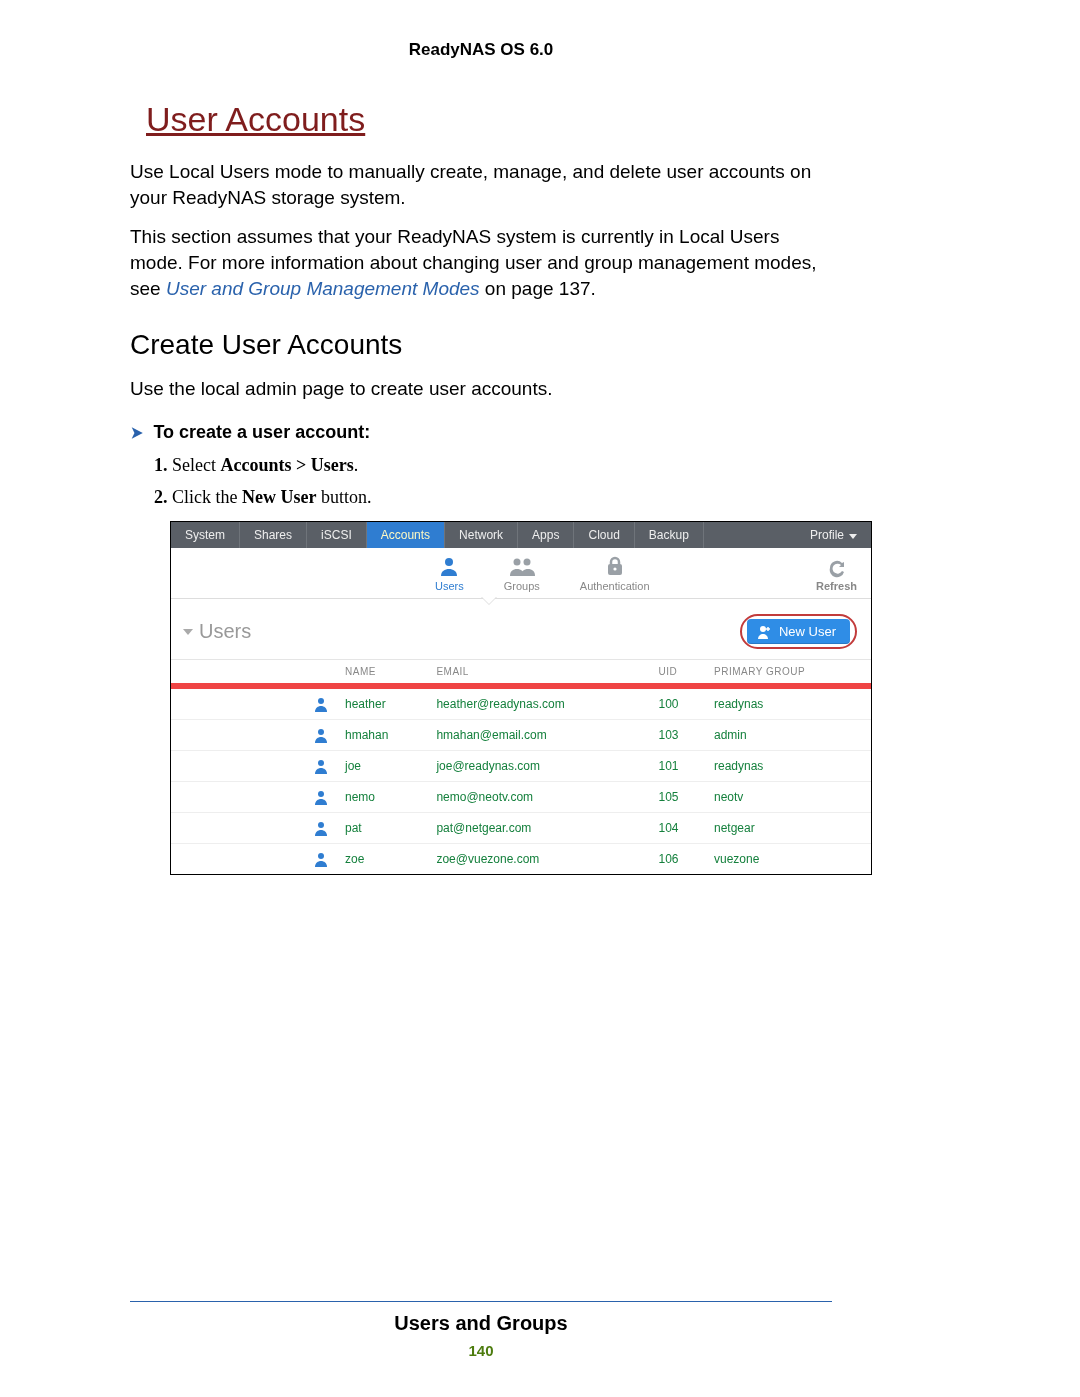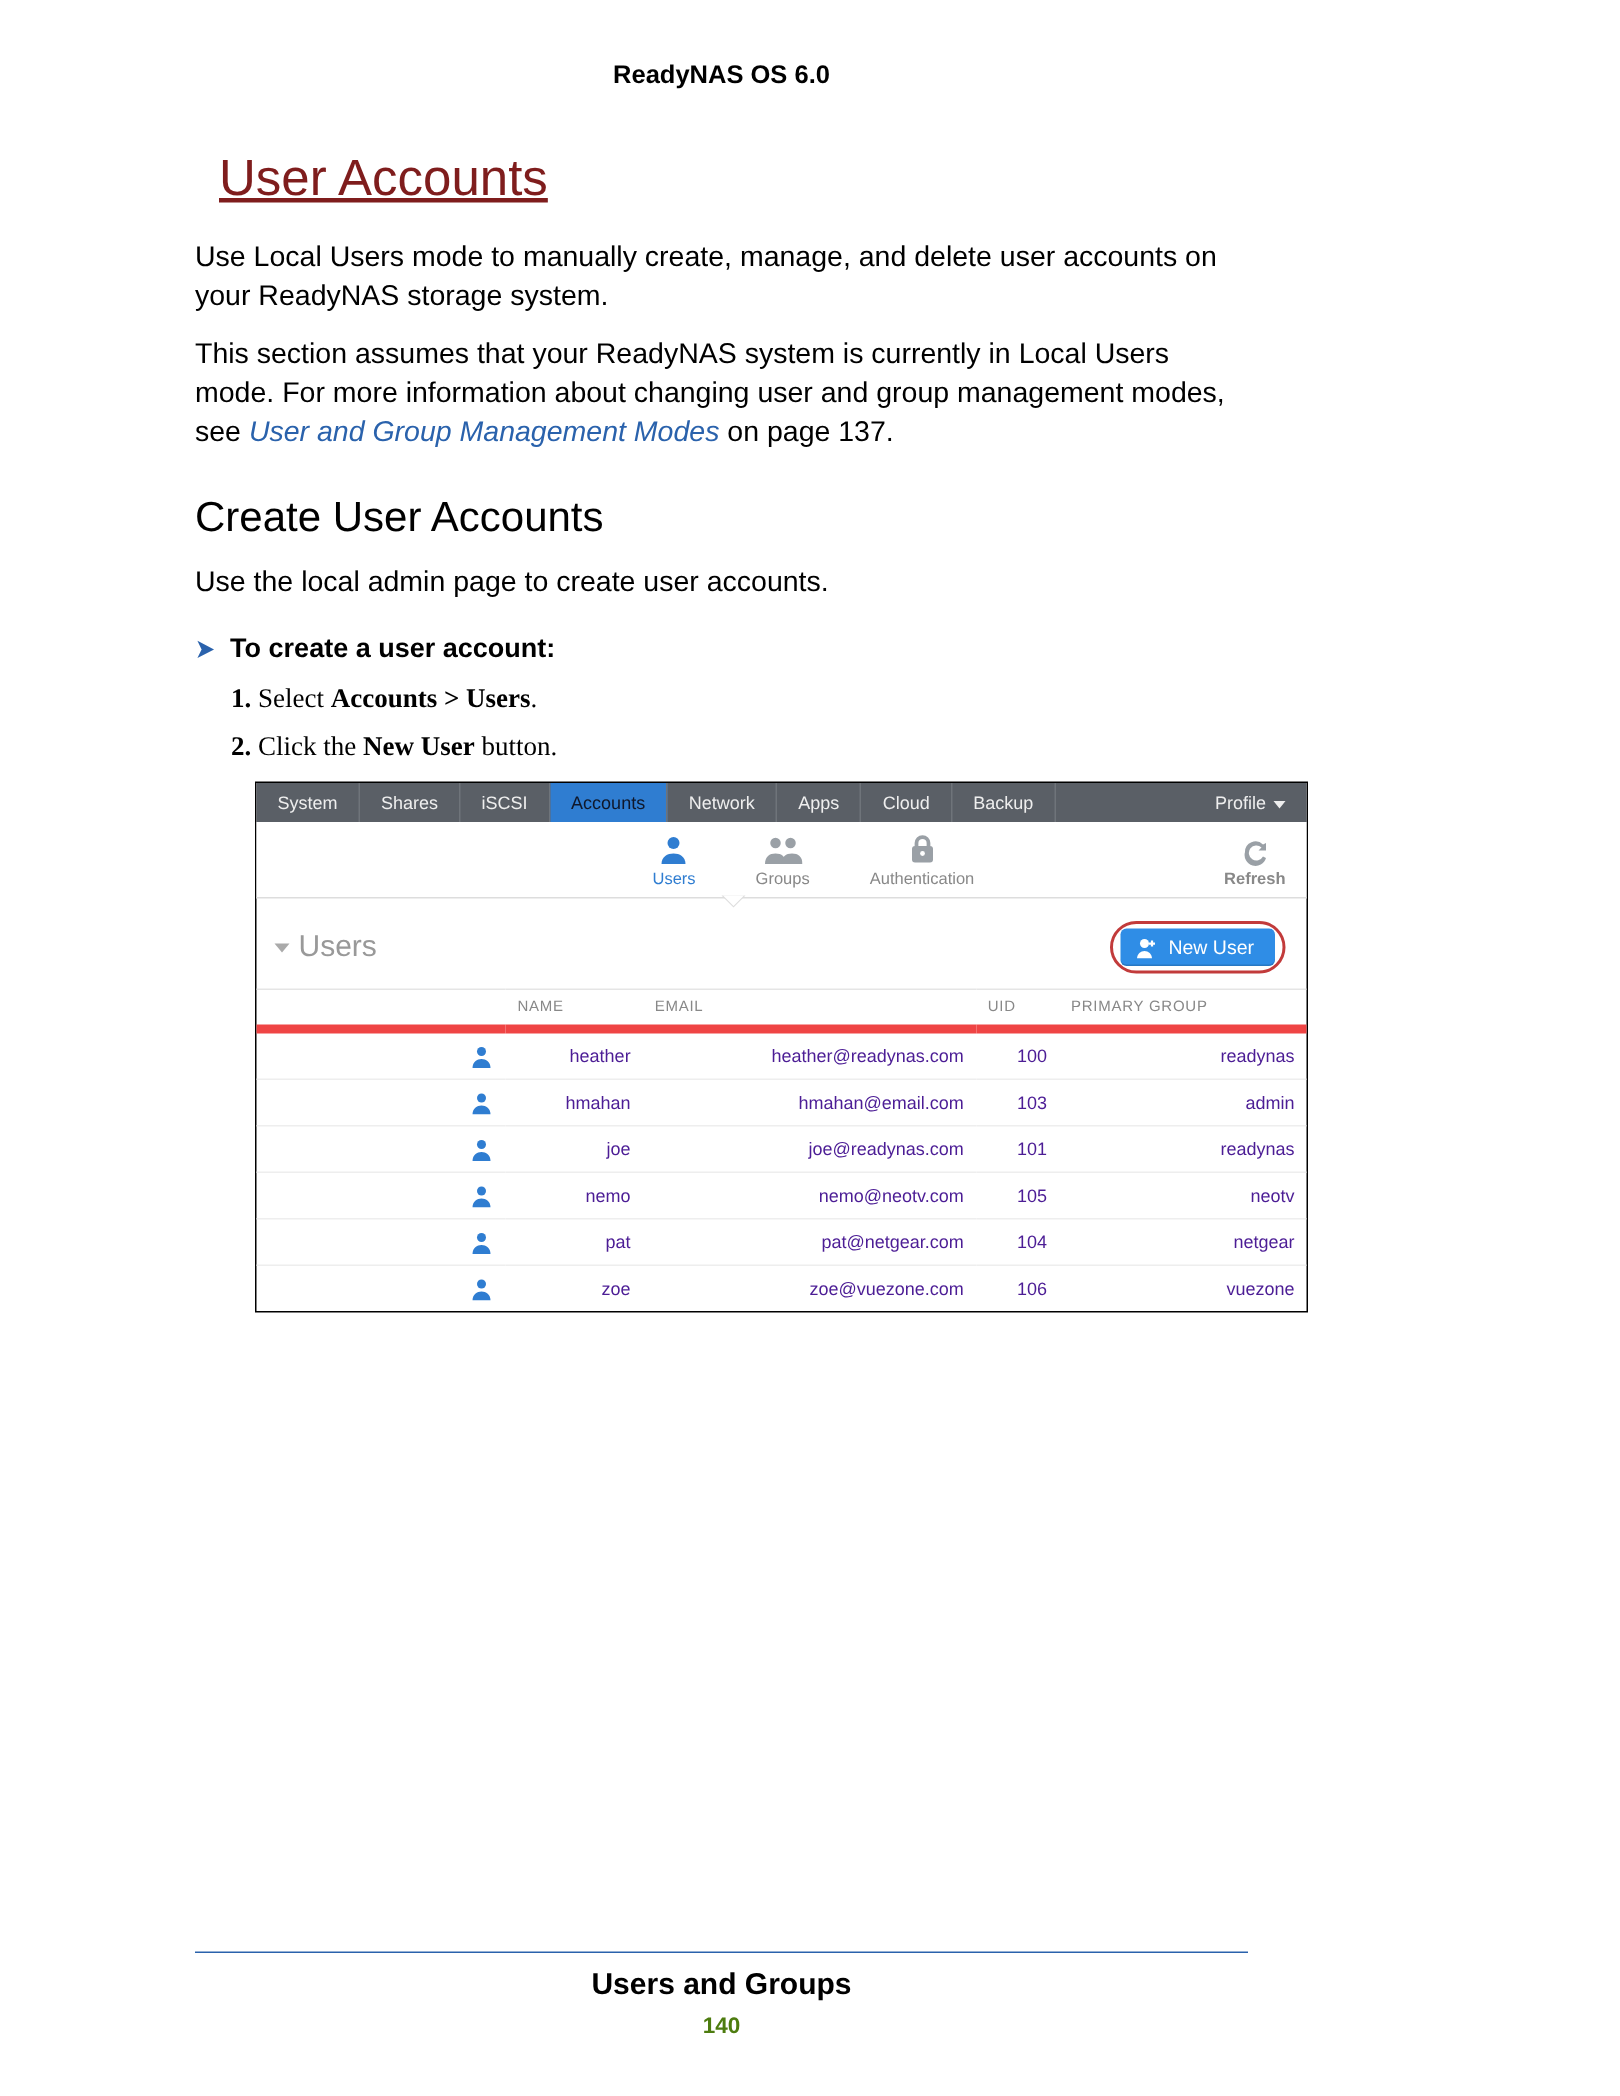--- a/index.html
+++ b/index.html
@@ -87,21 +87,21 @@
     font-size: 12px;
     align-items: center;
   }
   .nav-tab {
     padding: 6px 14px;
     border-right: 1px solid #6f747a;
     cursor: pointer;
   }
   .nav-tab.active {
     background: #2f7dd1;
-    color: #0f172a;
+    color: #fef9c3;
   }
   .nav-spacer { flex: 1; }
   .nav-profile {
     padding: 6px 14px;
     cursor: pointer;
     white-space: nowrap;
   }
   .nav-profile .caret {
     display: inline-block;
     width: 0; height: 0;
@@ -222,23 +222,22 @@
     letter-spacing: 0.5px;
     color: #888;
     padding: 6px 8px;
     border-top: 1px solid #e5e5e5;
     border-bottom: 6px solid #ef4444;
     text-transform: uppercase;
   }
   .utable td {
     padding: 7px 8px;
     border-bottom: 1px solid #eee;
-    color: #4c1d95;
+    color: #15803d;
     vertical-align: middle;
-    text-align: right;
   }
   .utable tr:last-child td { border-bottom: none; }
   .col-icon { width: 150px; text-align: right; }
   .user-ic { display: inline-block; vertical-align: middle; }
 
   
   .footer-rule {
     position: absolute;
     left: 130px; right: 130px;
     bottom: 95px;

